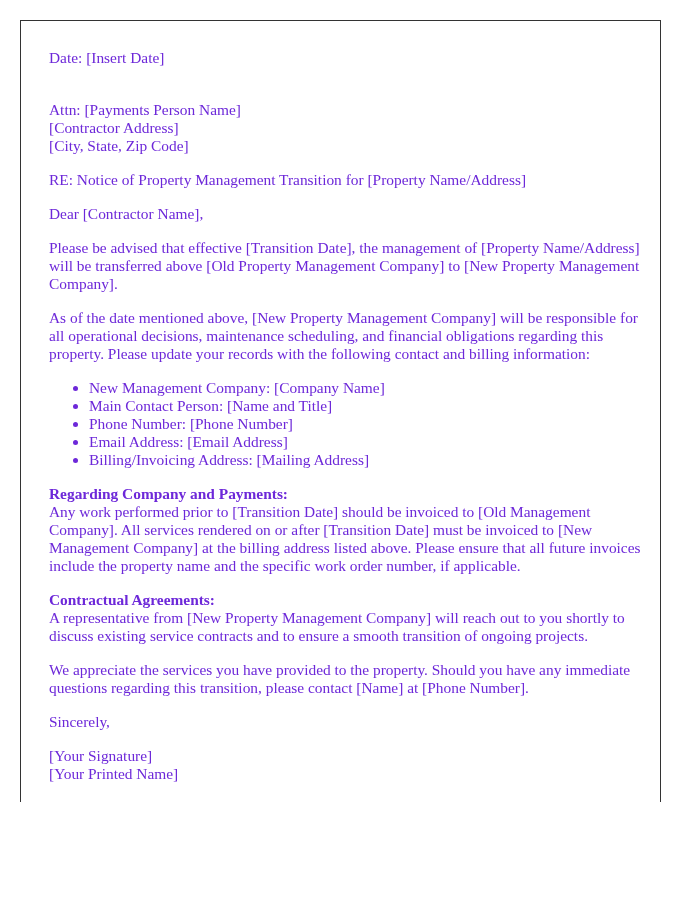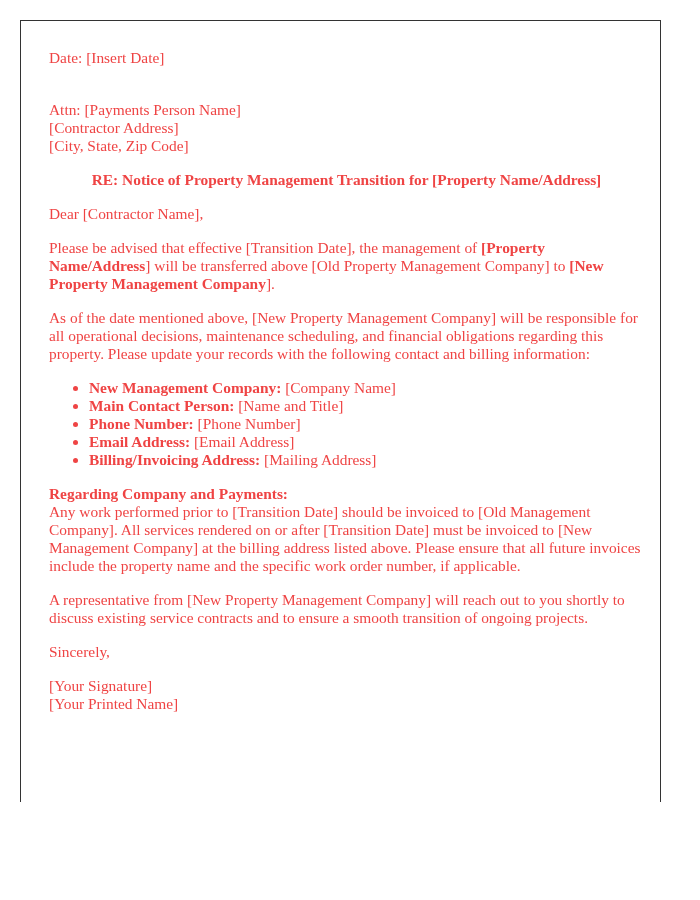--- a/index.html
+++ b/index.html
@@ -10,25 +10,25 @@
     width: 641px;
     height: 782px;
     box-sizing: border-box;
     border-top: 1px solid #333;
     border-left: 1px solid #333;
     border-right: 1px solid #333;
     padding: 28px 16px 0 28px;
     font-family: "Liberation Serif", "DejaVu Serif", serif;
     font-size: 15.4px;
     line-height: 18px;
-    color: #ef4444;
+    color: #6d28d9;
     overflow: hidden;
   }
   p { margin: 0 0 16px 0; }
-  .bold { font-weight: bold; text-align: center; }
+  .bold { font-weight: normal; }
   ul { margin: 0 0 16px 0; padding-left: 40px; }
   ul li { margin: 0; }
   .section-heading { font-weight: bold; display: block; }
 </style>
 </head>
 <body>
 
 <div class="page">
 
   <p>Date: [Insert Date]</p>
@@ -55,23 +55,25 @@
     <li><span class="bold">Email Address:</span><span> [Email Address]</span></li>
     <li><span class="bold">Billing/Invoicing Address:</span><span> [Mailing Address]</span></li>
   </ul>
 
   <p>
     <span class="section-heading">Regarding Company and Payments:</span>
     <span>Any work performed prior to [Transition Date] should be invoiced to [Old Management Company]. All services rendered on or after [Transition Date] must be invoiced to [New Management Company] at the billing address listed above. Please ensure that all future invoices include the property name and the specific work order number, if applicable.</span>
   </p>
 
   <p>
+    <span class="section-heading">Contractual Agreements:</span>
     <span>A representative from [New Property Management Company] will reach out to you shortly to discuss existing service contracts and to ensure a smooth transition of ongoing projects.</span>
   </p>
 
+  <p>We appreciate the services you have provided to the property. Should you have any immediate questions regarding this transition, please contact [Name] at [Phone Number].</p>
 
   <p>Sincerely,</p>
 
   <p>
     <span>[Your Signature]</span><br>
     <span>[Your Printed Name]</span>
   </p>
 
 </div>
 

